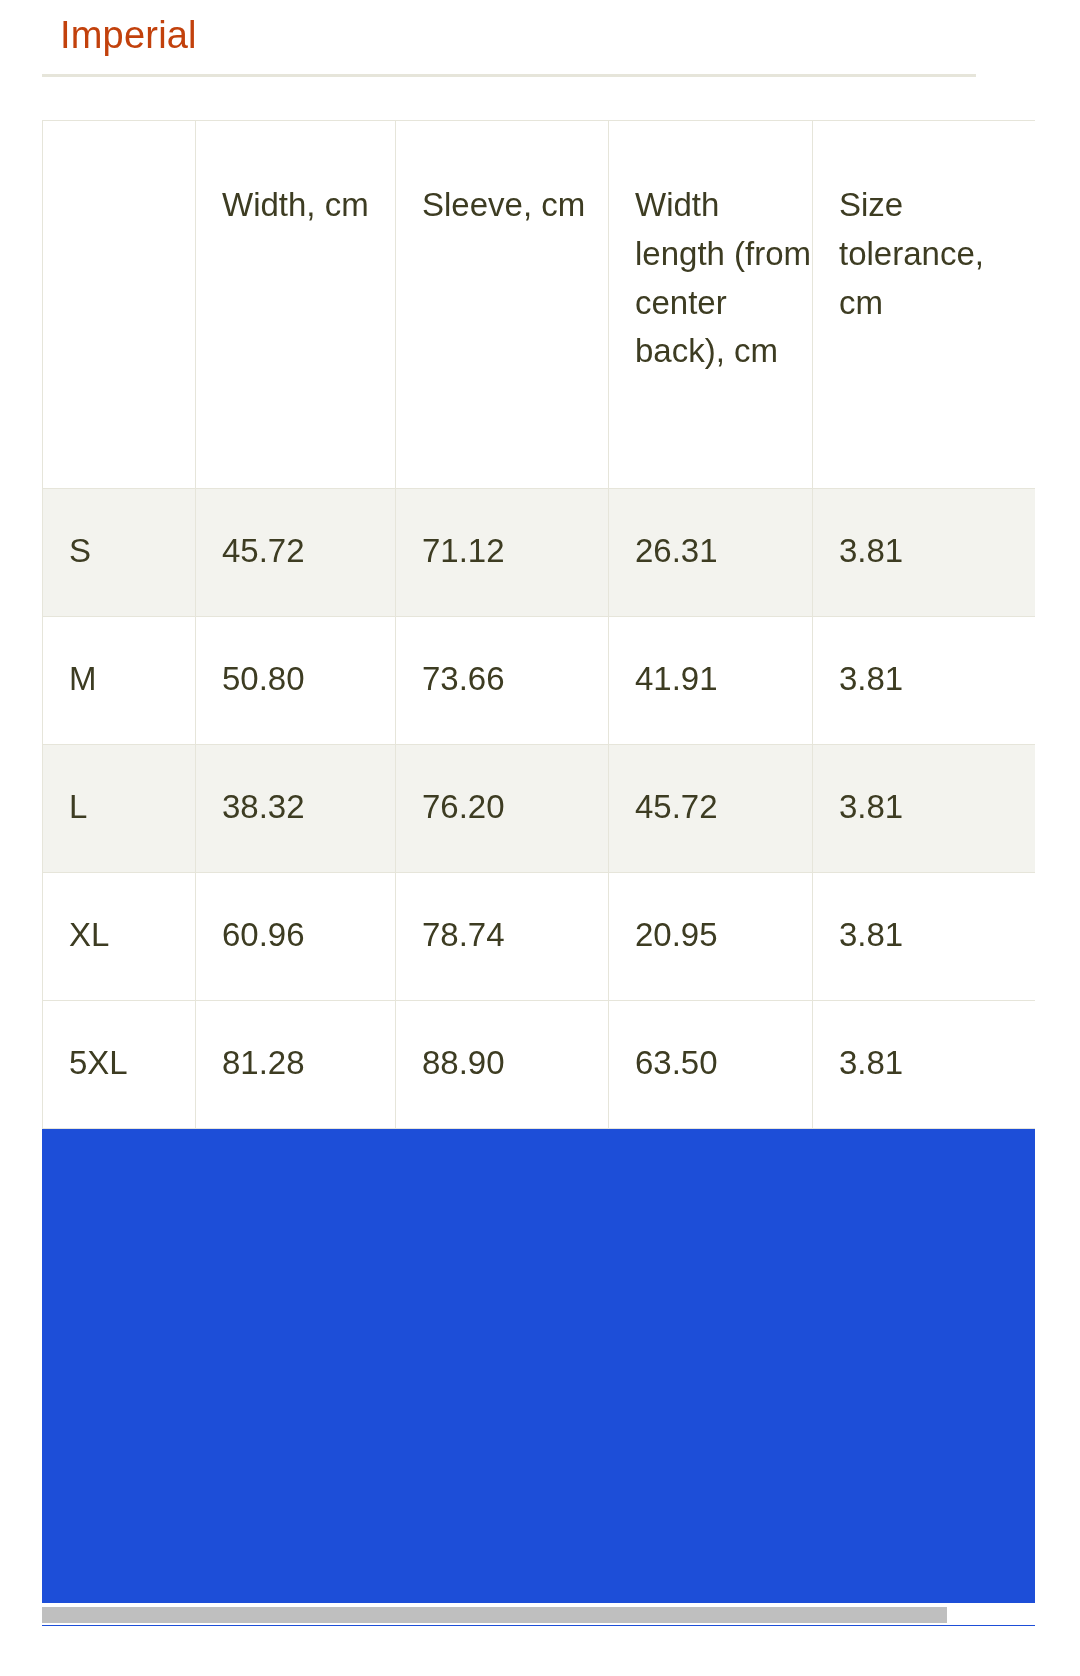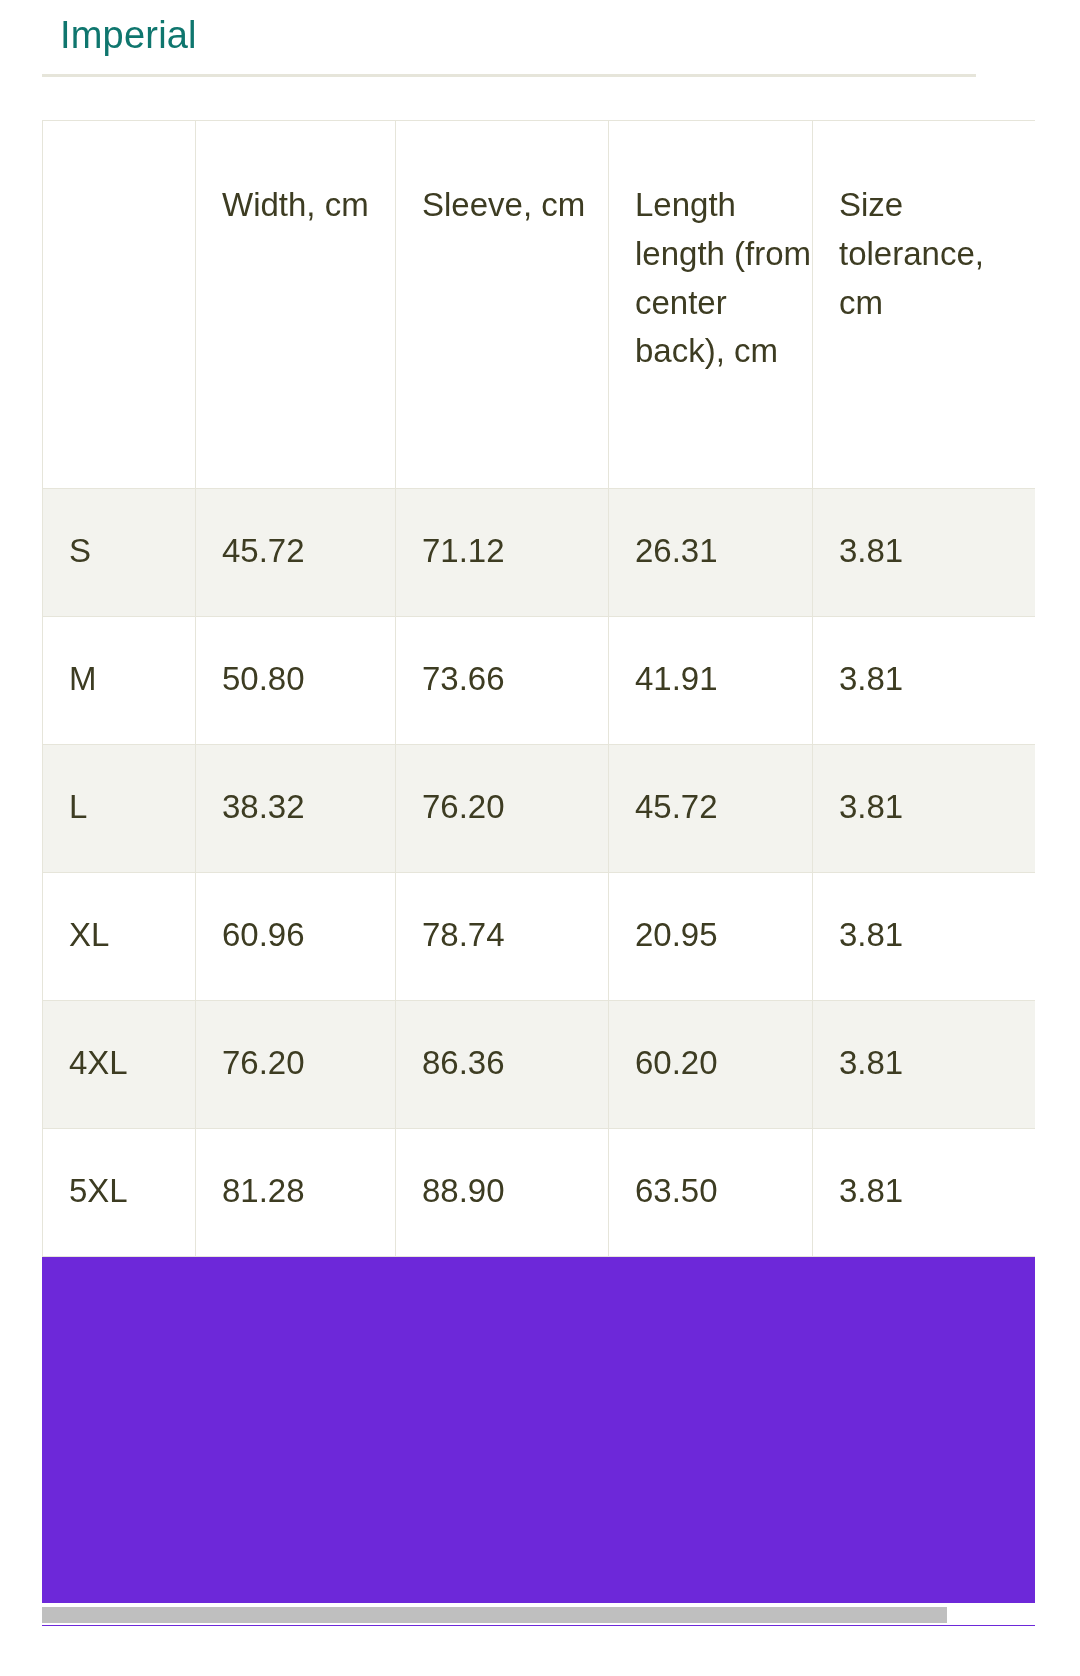--- a/index.html
+++ b/index.html
@@ -31,21 +31,21 @@
     height: 78px;
     display: flex;
     align-items: flex-start;
   }
   .tab {
     position: relative;
     padding: 14px 18px 26px 18px;
     font-size: 38px;
     line-height: 1.12;
     letter-spacing: 0.2px;
-    color: #0f766e;
+    color: #c2410c;
     cursor: pointer;
     white-space: nowrap;
   }
   .tab-underline {
     position: absolute;
     left: 0;
     right: 0;
     bottom: 0;
     height: 9px;
     background: #646048;
@@ -60,21 +60,21 @@
   }
 
   
   .table-scroller {
     position: absolute;
     left: 42px;
     top: 120px;
     width: 993px;
     height: 1506px;
     overflow: hidden;
-    background: #6d28d9;
+    background: #1d4ed8;
   }
   table.size-table {
     border-collapse: collapse;
     width: 993px;
     table-layout: fixed;
     background: #ffffff;
   }
   table.size-table col.c0 { width: 153px; }
   table.size-table col.c1 { width: 200px; }
   table.size-table col.c2 { width: 213px; }
@@ -147,21 +147,21 @@
           <col class="c1">
           <col class="c2">
           <col class="c3">
           <col class="c4">
       </colgroup>
       <thead>
         <tr>
           <th></th>
           <th>Width, cm</th>
           <th>Sleeve, cm</th>
-          <th>Length length (from center back), cm</th>
+          <th>Width length (from center back), cm</th>
           <th>Size tolerance, cm</th>
         </tr>
       </thead>
       <tbody>
         <tr class="odd">
           <td>S</td>
           <td>45.72</td>
           <td>71.12</td>
           <td>26.31</td>
           <td>3.81</td>
@@ -180,27 +180,20 @@
           <td>45.72</td>
           <td>3.81</td>
         </tr>
         <tr class="even">
           <td>XL</td>
           <td>60.96</td>
           <td>78.74</td>
           <td>20.95</td>
           <td>3.81</td>
         </tr>
-        <tr class="odd">
-          <td>4XL</td>
-          <td>76.20</td>
-          <td>86.36</td>
-          <td>60.20</td>
-          <td>3.81</td>
-        </tr>
         <tr class="even">
           <td>5XL</td>
           <td>81.28</td>
           <td>88.90</td>
           <td>63.50</td>
           <td>3.81</td>
         </tr>
       </tbody>
     </table>
   </div>

